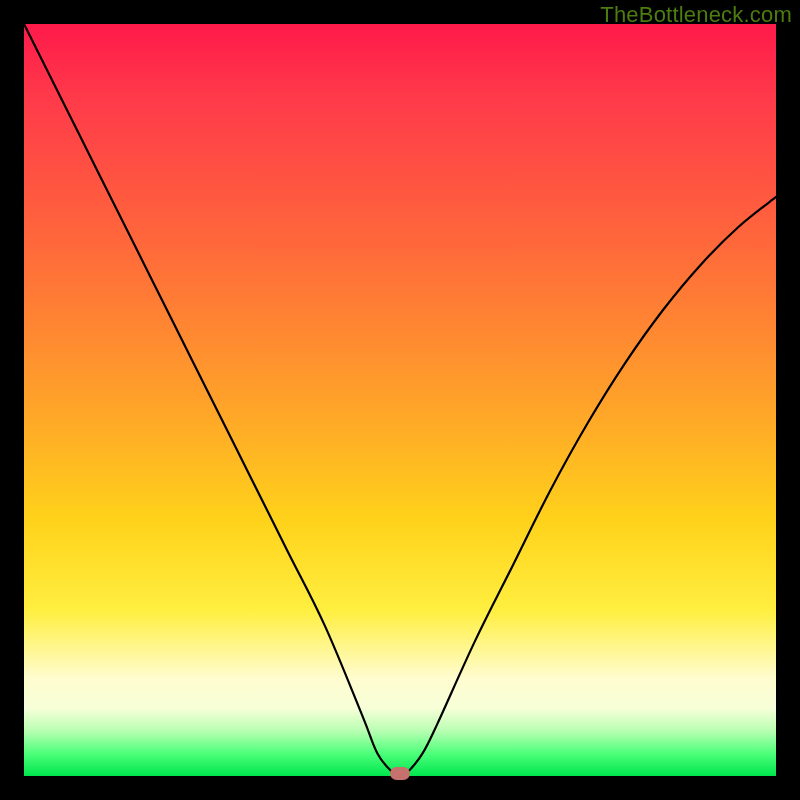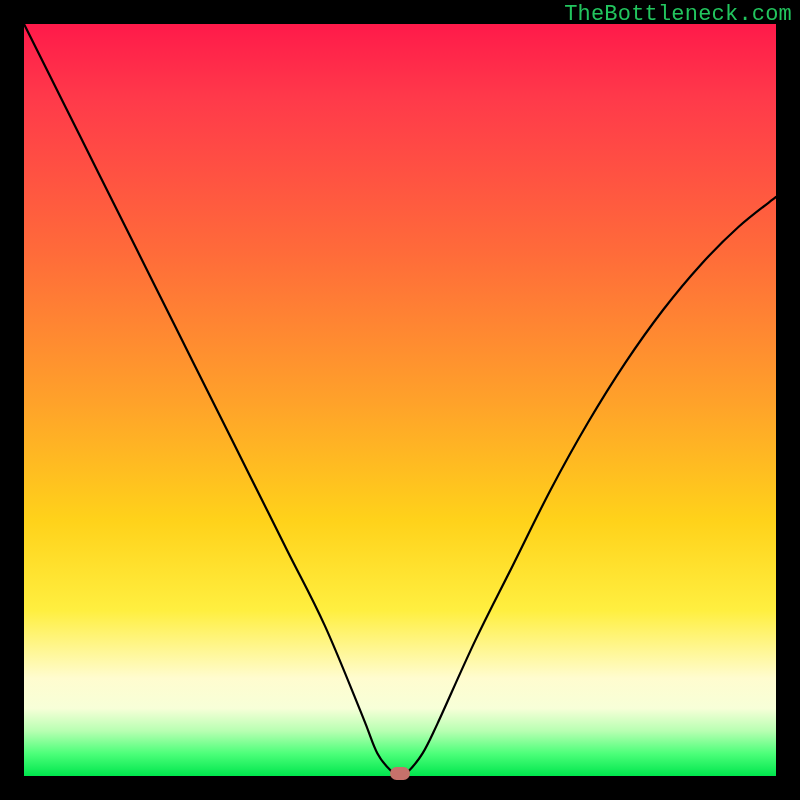--- a/index.html
+++ b/index.html
@@ -38,26 +38,25 @@
       #f7ffd8 91%,
       #b8ffb2 94%,
       #4dff7a 97%,
       #00e64d 100%
     );
   }
   .watermark {
     position: absolute;
     top: 2px;
     right: 8px;
-    color: #22c55e;
+    color: #4d7c0f;
     font-size: 22px;
     font-weight: 500;
     letter-spacing: 0.2px;
     user-select: none;
-    font-family: Liberation Mono, monospace;
   }
   svg.curve {
     position: absolute;
     left: 24px;
     top: 24px;
     width: 752px;
     height: 752px;
     overflow: visible;
   }
   .marker {

